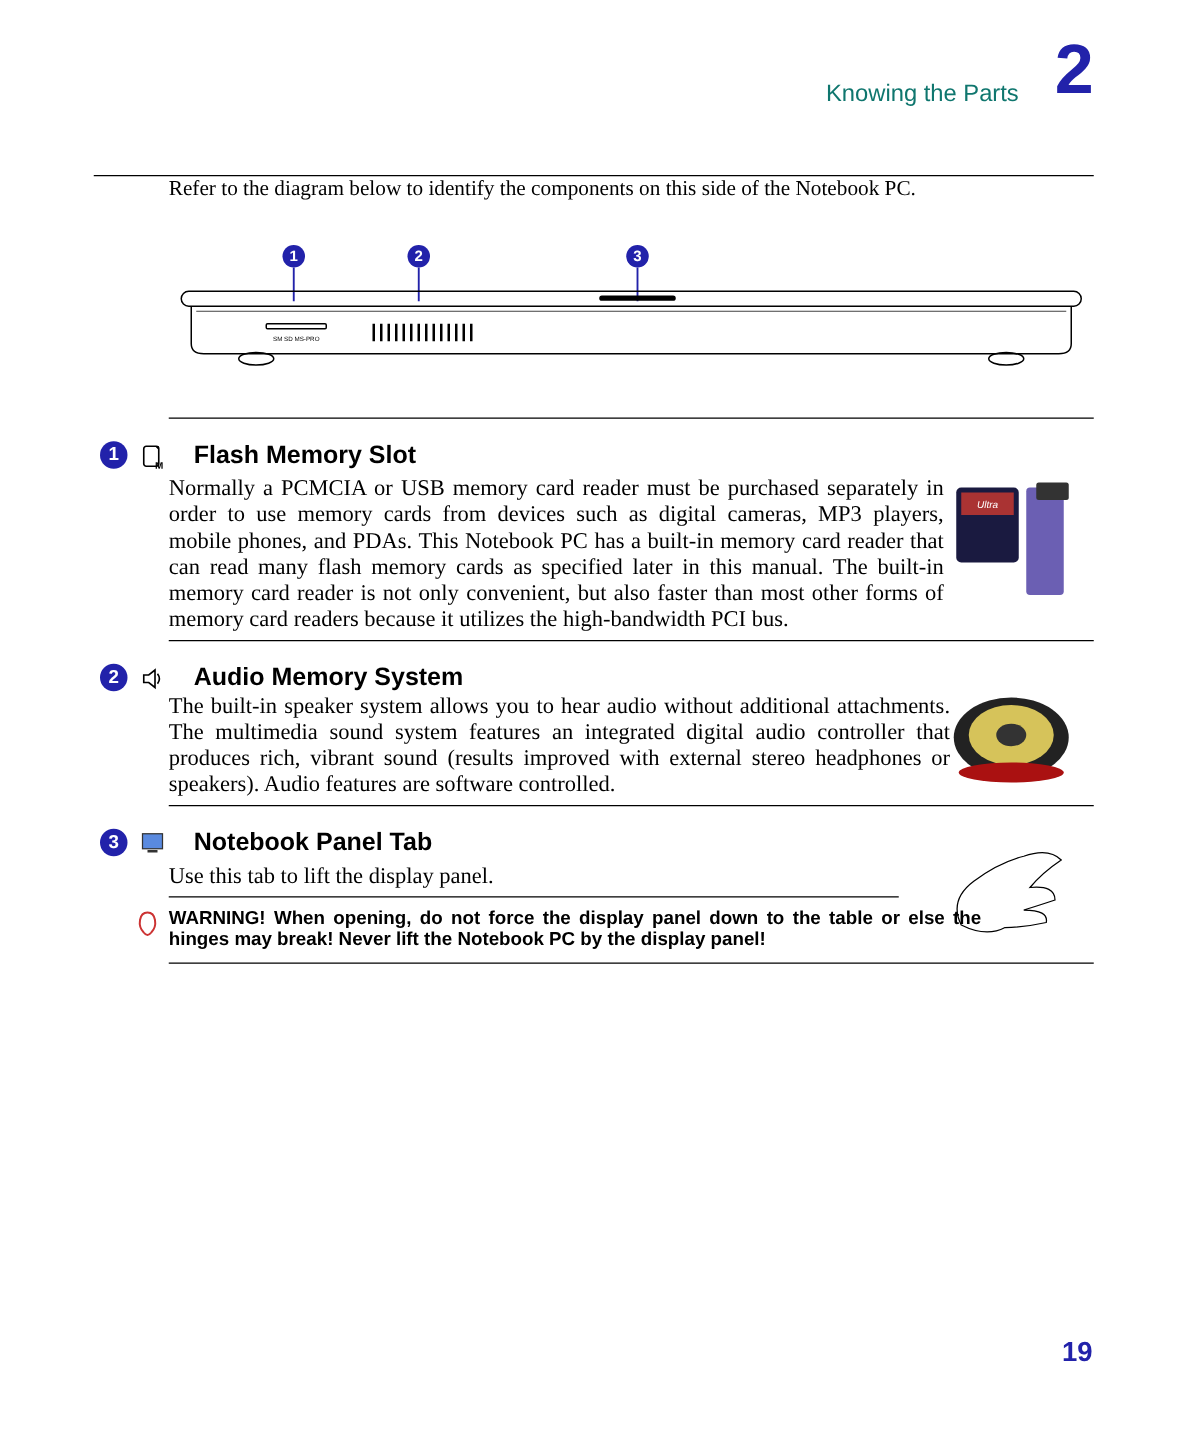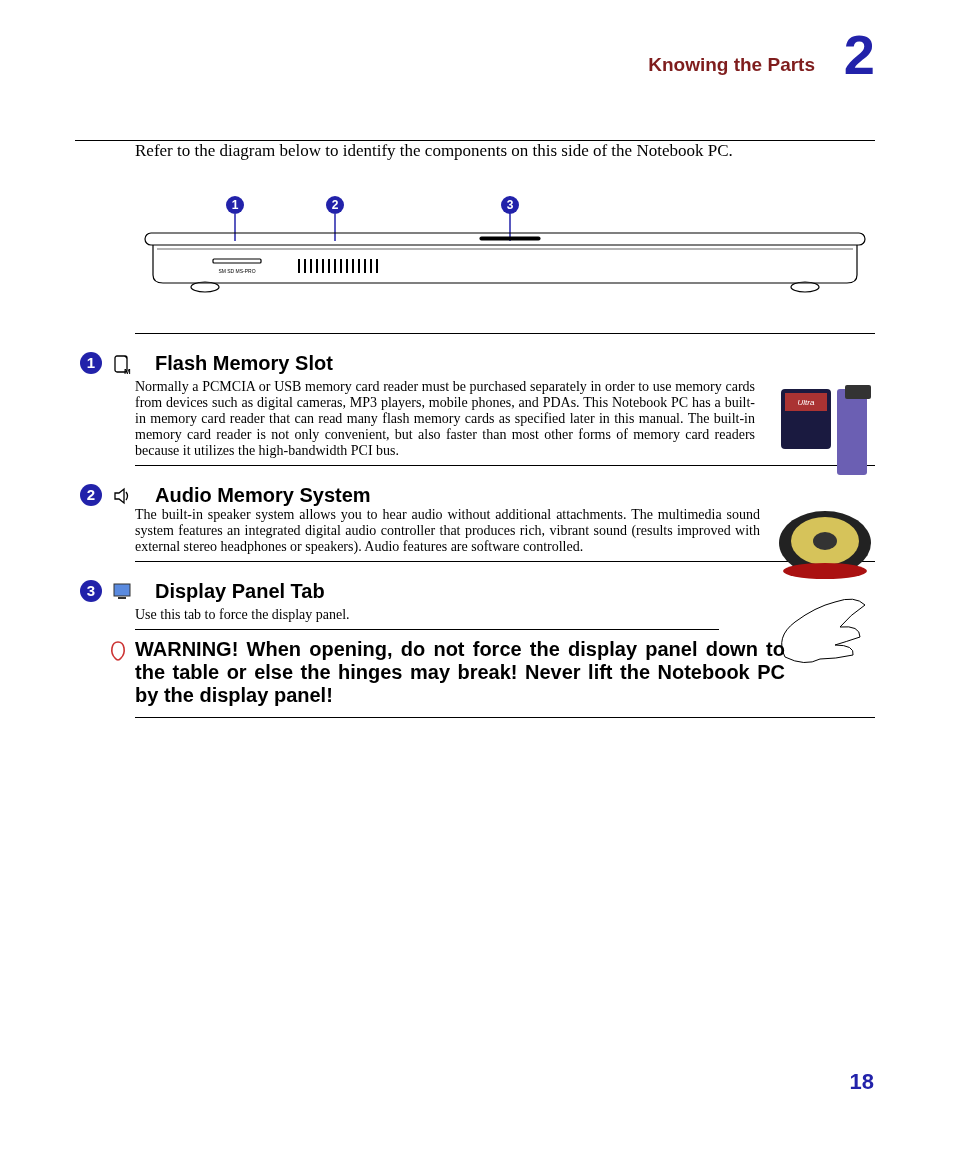--- a/index.html
+++ b/index.html
@@ -22,24 +22,24 @@
     border-top: 1px solid #000;
     margin-top: 50px;
   }
   .header-row {
     position: relative;
     height: 60px;
   }
   .header-title {
     position: absolute;
     right: 60px;
-    top: 24px;
-    font-family: Arial, Helvetica, sans-serif;
-    font-weight: bold;
-    color: #7f1d1d;
+    top: 35px;
+    font-family: Arial, Helvetica, sans-serif;
+    font-weight: normal;
+    color: #0f766e;
     font-size: 19px;
   }
   .header-num {
     position: absolute;
     right: 0px;
     top: -8px;
     font-family: Arial, Helvetica, sans-serif;
     font-weight: bold;
     color: #2222aa;
     font-size: 56px;
@@ -89,46 +89,46 @@
     text-align:center;
   }
   .item-title {
     font-family: Arial, Helvetica, sans-serif;
     font-weight: bold;
     font-size: 20px;
     margin-left: 80px;
   }
   .item-body {
     margin-left: 60px;
-    font-size: 14px;
+    font-size: 18px;
     text-align: justify;
   }
   .item-body.narrow1 { width: 620px; }
   .item-body.narrow2 { width: 625px; }
   .item-body.narrow3 { width: 600px; }
   .thumb {
     position: absolute;
-    right: 0;
+    right: 16px;
     top: 24px;
   }
   .warning-row {
     position: relative;
     margin-left: 60px;
     margin-top: 8px;
   }
   .warning-icon {
     position: absolute;
     left: -28px;
     top: 2px;
     color: #c00;
   }
   .warning-text {
     font-family: Arial, Helvetica, sans-serif;
     font-weight: bold;
-    font-size: 20px;
+    font-size: 15px;
     text-align: justify;
     width: 650px;
   }
   .page-num {
     position: absolute;
     right: 80px;
     bottom: 60px;
     font-family: Arial, Helvetica, sans-serif;
     font-weight: bold;
     color: #2222aa;
@@ -247,36 +247,36 @@
   <hr class="hr-item-100">
 
   <div class="item">
     <div class="bullet">3</div>
     <div class="item-icon">
       <svg width="20" height="18">
           <rect x="2" y="2" width="16" height="12" fill="#5a8adf" stroke="#333"></rect>
           <rect x="6" y="15" width="8" height="2" fill="#333"></rect>
         </svg>
     </div>
-    <div class="item-title">Display Panel Tab</div>
+    <div class="item-title">Notebook Panel Tab</div>
     <div style="position:relative">
-      <div class="item-body narrow3" style="margin-top:4px">Use this tab to force the display panel.</div>
+      <div class="item-body narrow3" style="margin-top:4px">Use this tab to lift the display panel.</div>
       <div class="thumb" style="top:-20px">
         <svg width="110" height="90">
           <path d="M20 70 Q10 50 30 35 Q50 20 70 15 Q90 8 100 18 Q85 28 75 40 Q95 38 95 50 Q80 55 70 58 Q90 58 88 68 Q70 72 55 72 Q40 80 20 70 Z" fill="#fff" stroke="#000" stroke-width="1"></path>
         </svg>
       </div>
     </div>
     <hr class="hr-item-73">
     <div class="warning-row">
       <span class="warning-icon">
         <svg width="22" height="22">
             <path d="M11 2 Q6 2 5 8 Q4 14 8 18 M11 2 Q16 2 17 8 Q18 14 14 18 M8 18 Q11 22 14 18" fill="none" stroke="#c33" stroke-width="1.6"></path>
           </svg>
       </span>
       <div class="warning-text">WARNING!  When opening, do not force the display panel down to the table or else the hinges may break! Never lift the Notebook PC by the display panel!</div>
     </div>
   </div>
   <hr class="hr-item-100" style="margin-top:10px">
 
 </div>
 
-<div class="page-num">18</div>
+<div class="page-num">19</div>
 
 </body></html>

